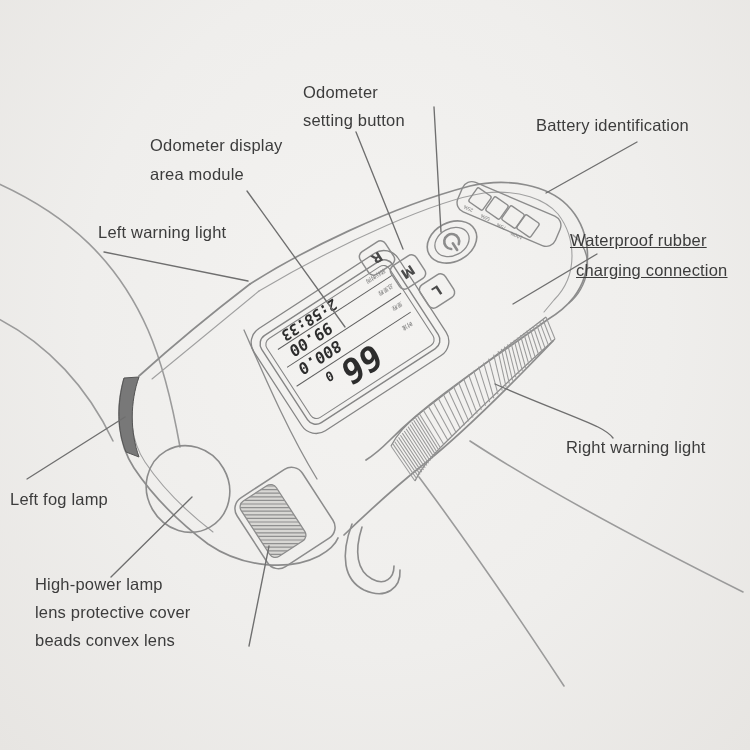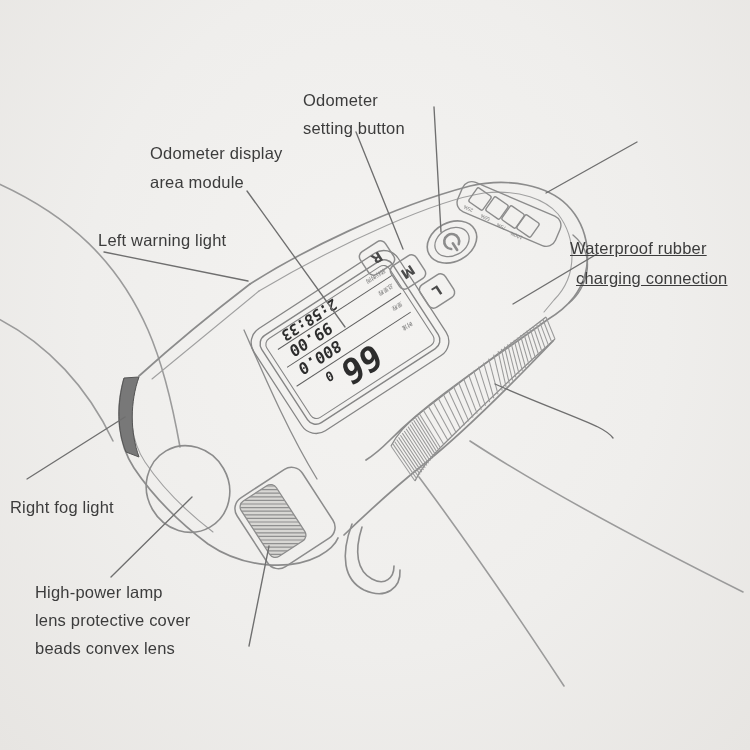--- a/index.html
+++ b/index.html
@@ -1,20 +1,20 @@
 <!DOCTYPE html>
 <html><head>
 <meta charset="utf-8">
 <style>
   html,body{margin:0;padding:0;}
   body{width:750px;height:750px;font-family:"Liberation Sans",sans-serif;}
   #canvas{position:relative;width:750px;height:750px;overflow:hidden;
           background:radial-gradient(ellipse at 50% 42%, #f4f3f1 0%, #efeeec 55%, #e7e5e2 100%);}
   #art{position:absolute;left:0;top:0;}
-  .lbl{position:absolute;color:#3c3c3c;font-size:16.5px;line-height:29px;white-space:nowrap;letter-spacing:.2px;margin-top:8px;}
+  .lbl{position:absolute;color:#3c3c3c;font-size:16.5px;line-height:29px;white-space:nowrap;letter-spacing:.2px;}
   .lbl.center{text-align:left;}
   .lh28{line-height:28px;} .lh30{line-height:30px;text-decoration:underline;}
   svg text{user-select:none;}
   .lcd{font-family:"DejaVu Sans Mono",monospace;font-weight:bold;fill:#2d2d2d;}
   .tiny{font-size:5.5px;fill:#6a6a6a;font-family:"DejaVu Sans",sans-serif;}
   .btn-letter{font-family:"DejaVu Sans",sans-serif;font-weight:bold;font-size:13.5px;fill:#4a4a4a;}
   .pct{font-size:5px;fill:#7a7a7a;}
 </style>
 </head>
 <body>
@@ -213,30 +213,34 @@
 
 <div class="lbl center" style="left:150px;top:131px;width:170px;">
   <div>Odometer display</div>
   <div>area module</div>
 </div>
 <div class="lbl lh28" style="left:303px;top:78px;">
   <div>Odometer</div>
   <div>setting button</div>
 </div>
 <div class="lbl" style="left:536px;top:111px;">
+  <div>Battery identification</div>
 </div>
 <div class="lbl lh30" style="left:570px;top:225px;">
   <div>Waterproof rubber</div>
   <div style="padding-left:6px;">charging connection</div>
 </div>
 <div class="lbl" style="left:98px;top:218px;">
   <div>Left warning light</div>
 </div>
+<div class="lbl" style="left:566px;top:433px;">
+  <div>Right warning light</div>
+</div>
 <div class="lbl" style="left:10px;top:485px;">
-  <div>Right fog light</div>
+  <div>Left fog lamp</div>
 </div>
 <div class="lbl lh28" style="left:35px;top:570px;">
   <div>High-power lamp</div>
   <div>lens protective cover</div>
   <div>beads convex lens</div>
 </div>
 
 </div>
 
 </body></html>

